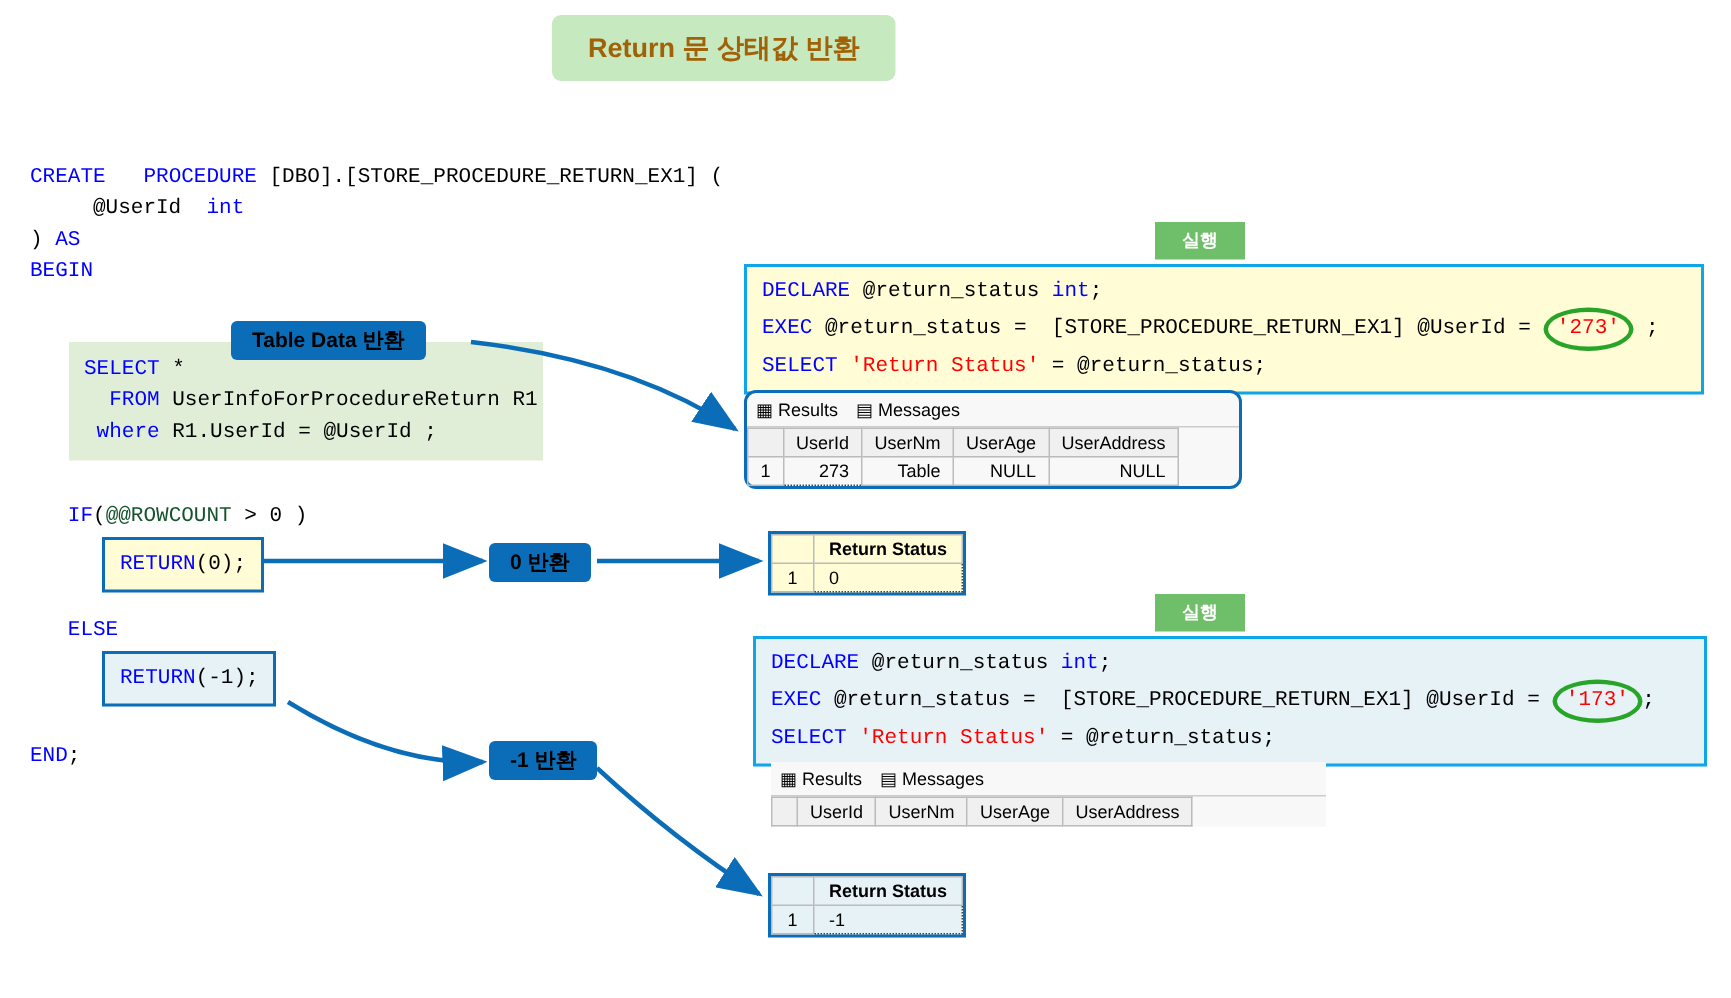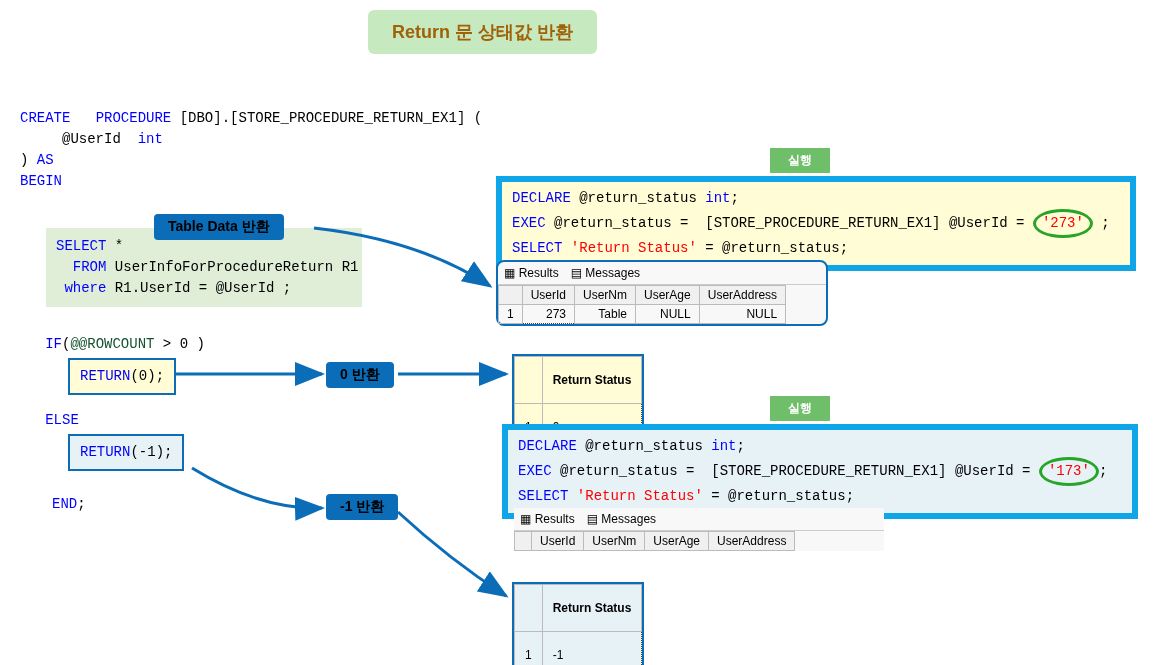--- a/index.html
+++ b/index.html
@@ -57,21 +57,21 @@
   }
   .select-box {
     position: absolute;
     background: #e1eed7;
     padding: 8px 10px;
     white-space: pre;
     line-height: 1.5;
   }
   .exec-box {
     position: absolute;
-    border: 6px solid #0ea5e9;
+    border: 2px solid #0ea5e9;
     padding: 6px 10px;
     white-space: pre;
     line-height: 1.5;
   }
   .exec-yellow { background: #fffcd6; }
   .exec-blue { background: #e7f2f7; }
   .result-box {
     position: absolute;
     background: #f8f8f8;
     font-family: Arial, sans-serif;
@@ -93,21 +93,21 @@
     border: 1px solid #bbb;
     padding: 2px 8px;
     text-align: right;
   }
   .result-table th { background: #f0f0f0; font-weight: normal; }
   .small-result {
     position: absolute;
     border: 2px solid #0b6db8;
   }
   .small-result table { border-collapse: collapse; font-family: Arial, sans-serif; font-size: 12px; }
-  .small-result th, .small-result td { border: 1px solid #bbb; padding: 16px 10px; text-align:left;}
+  .small-result th, .small-result td { border: 1px solid #bbb; padding: 2px 10px; text-align:left;}
   .small-result-yellow { background: #fffcd6; }
   .small-result-blue { background: #e7f2f7; }
   .kw { color: #0000ff; }
   .magenta { color: #14532d; }
   .str { color: #ff0000; }
   .circle {
     border: 3px solid #28a428;
     border-radius: 50%;
     padding: 1px 6px;
     display: inline-block;
@@ -144,21 +144,21 @@
 <div class="code-box" style="left:68px; top:358px; background:#fffcd6;"><span class="kw">RETURN</span><span>(0);</span></div>
 
 <div class="badge-blue" style="left:326px; top:362px;">
   <span>0  반환</span>
 </div>
 
 <div class="code-block" style="left:20px; top:410px;"><span class="kw">   ELSE</span></div>
 
 <div class="code-box" style="left:68px; top:434px; background:#e7f2f7;"><span class="kw">RETURN</span><span>(-1);</span></div>
 
-<div class="code-block" style="left:20px; top:494px;margin-left:32px;"><span class="kw">END</span><span>;</span></div>
+<div class="code-block" style="left:20px; top:494px;"><span class="kw">END</span><span>;</span></div>
 
 <div class="badge-blue" style="left:326px; top:494px;">
   <span>-1  반환</span>
 </div>
 
 <div class="badge-green" style="left:770px; top:148px;">
   <span>실행</span>
 </div>
 
 <div class="exec-box exec-yellow" style="left:496px; top:176px; width:640px;"><span class="kw">DECLARE</span><span> @return_status </span><span class="kw">int</span><span>;</span>

